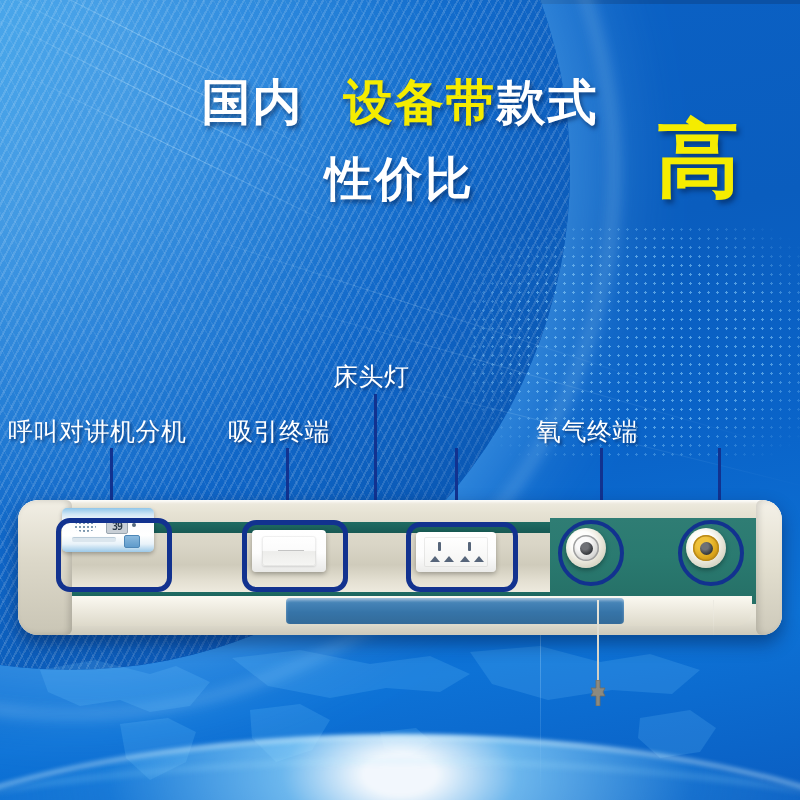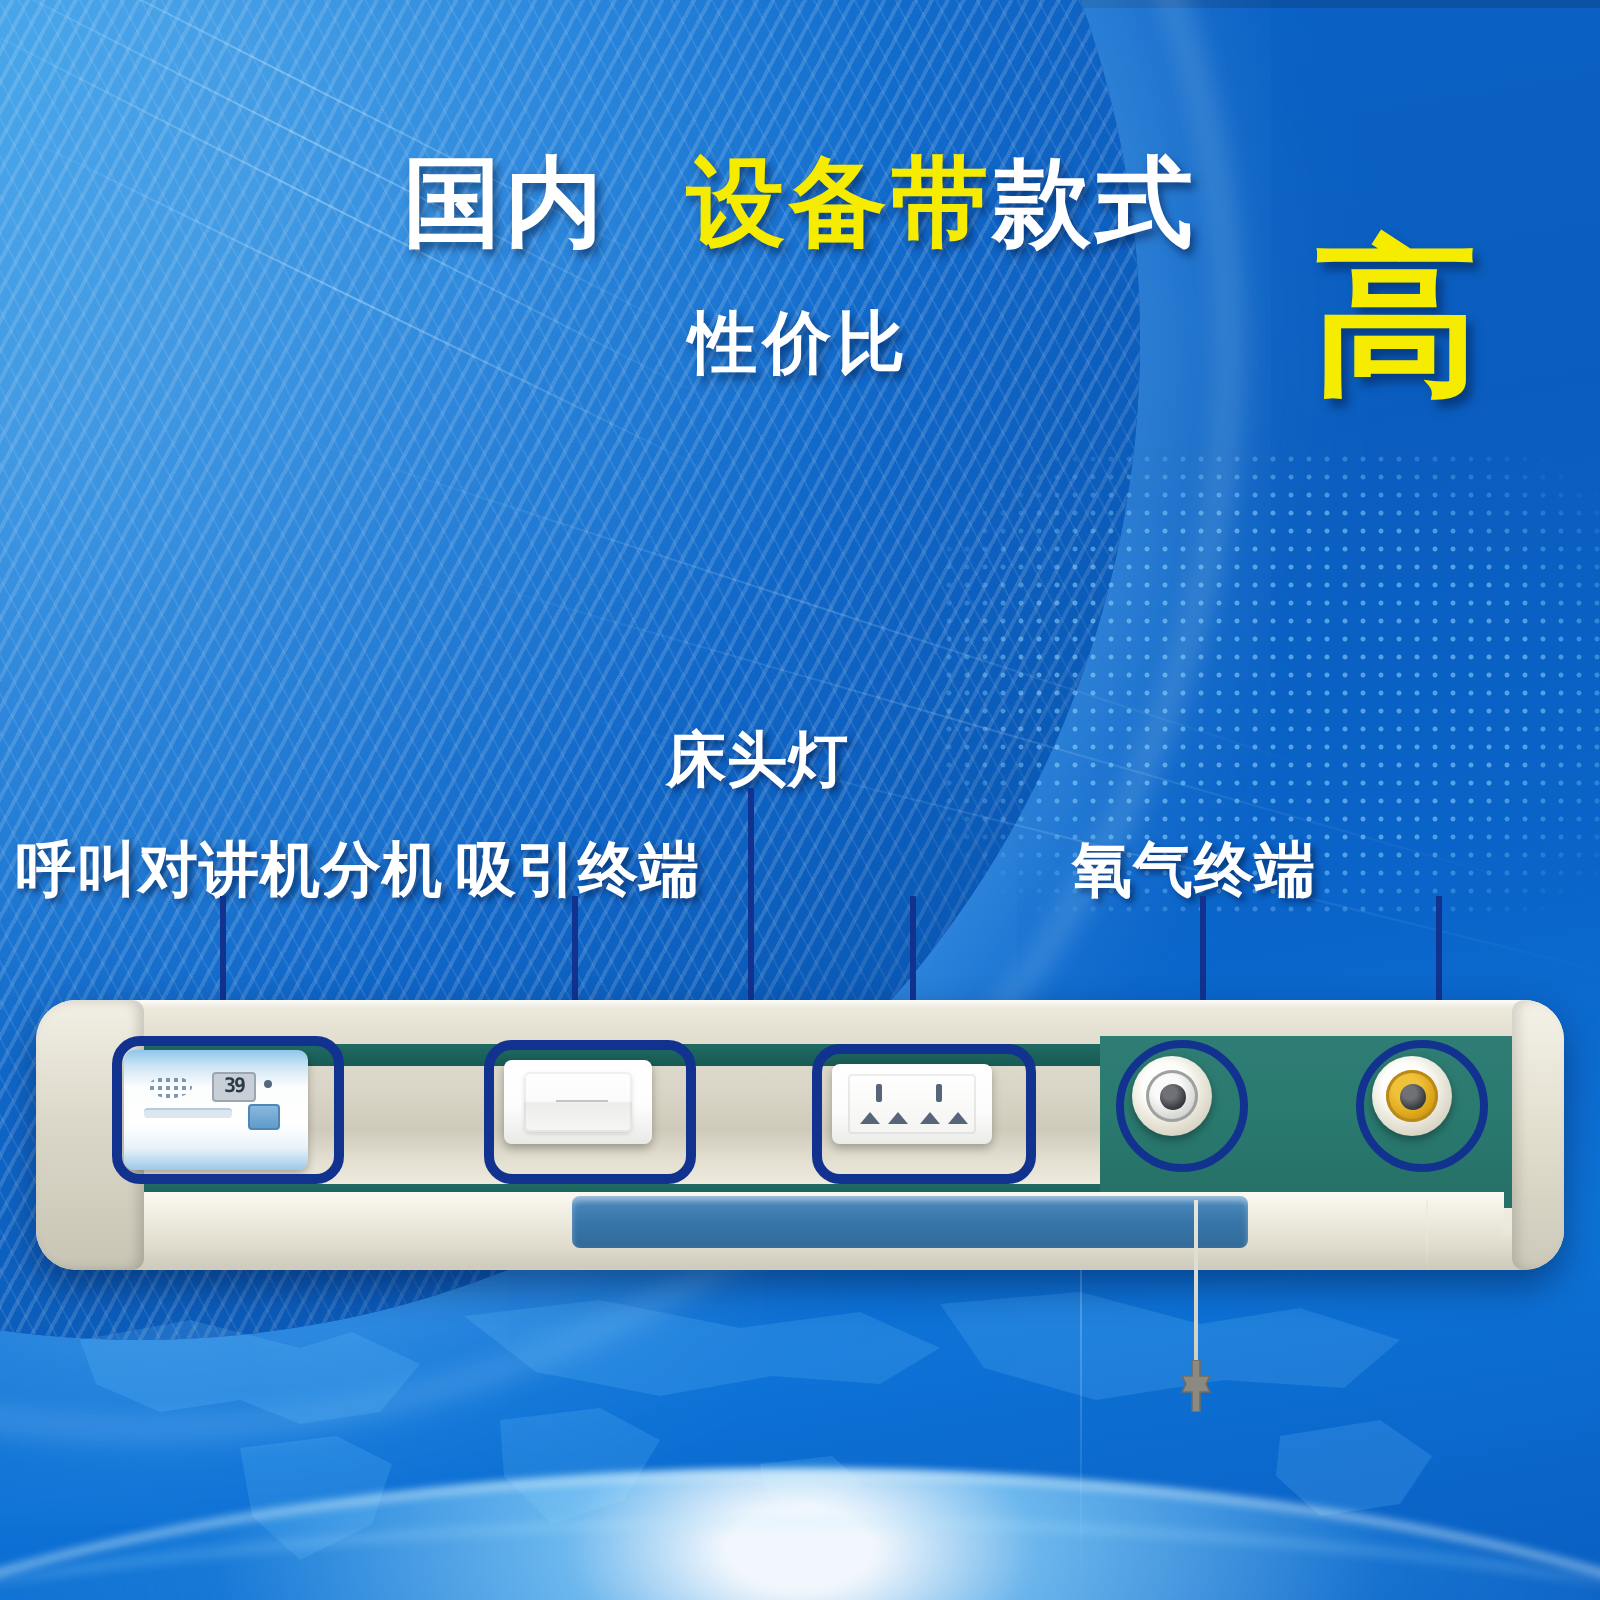--- a/index.html
+++ b/index.html
@@ -76,35 +76,35 @@
   
   .headline{position:absolute;left:0;top:78px;width:800px;text-align:center;}
   .hl-line1{
     font-size:49px;font-weight:bold;letter-spacing:2px;line-height:1;
     white-space:nowrap;
     text-shadow:2px 3px 4px rgba(0,25,70,.55);
   }
   .hl-line2-wrap{position:relative;height:92px;margin-top:14px;}
   .hl-line2{
     position:absolute;left:0;right:0;top:14px;
-    font-size:34px;font-weight:bold;letter-spacing:3px;line-height:1;
+    font-size:47px;font-weight:bold;letter-spacing:3px;line-height:1;
     text-shadow:2px 3px 4px rgba(0,25,70,.55);
   }
   .hl-big{
     position:absolute;right:60px;top:-24px;
     font-size:84px;font-weight:bold;line-height:1;
     color:#f5ec00;
     text-shadow:3px 4px 5px rgba(0,25,70,.5);
   }
   .w{color:#ffffff;}
   .y{color:#f5ec00;margin-left:40px;}
 
   
   .callout-label{
-    position:absolute;color:#ffffff;font-weight:bold;font-size:30px;
+    position:absolute;color:#ffffff;font-weight:normal;font-size:25px;
     white-space:nowrap;letter-spacing:.5px;
     text-shadow:2px 2px 3px rgba(0,20,60,.55);
   }
   .leader{position:absolute;width:3px;background:#12328f;}
 
   .ring{position:absolute;border:4px solid #12328f;border-radius:50%;}
   .rrect{position:absolute;border:5px solid #12328f;border-radius:14px;}
 
   
   .panel{
@@ -139,21 +139,21 @@
   }
   .guard{
     position:absolute;left:268px;width:338px;top:98px;height:26px;border-radius:4px;
     background:linear-gradient(180deg,#6f9fcb 0%,#3d7fb5 18%,#2d6ea6 55%,#2a6597 100%);
     opacity:.95;
     box-shadow:inset 0 2px 3px rgba(255,255,255,.35);
   }
 
   
   .intercom{
-    position:absolute;left:62px;top:525px;width:92px;height:60px;border-radius:5px;
+    position:absolute;left:62px;top:508px;width:92px;height:44px;border-radius:5px;
     background:linear-gradient(180deg,#8fc6ea 0%,#cfe6f5 14%,#fbfcfd 30%,#ffffff 62%,#e8f2f9 82%,#9cc9e8 100%);
     box-shadow:0 2px 4px rgba(0,0,0,.28);
   }
   .ic-fan{position:absolute;left:12px;top:13px;width:22px;height:11px;
     background-image:radial-gradient(circle,#5d7f9c 40%,rgba(0,0,0,0) 45%);background-size:4px 4px;opacity:.8;border-radius:50%;}
   .ic-display{position:absolute;left:44px;top:11px;width:20px;height:13px;border-radius:2px;
     background:#c8cfd6;border:1px solid #9aa6b0;color:#2a3a49;font-size:10px;font-weight:bold;
     display:flex;align-items:center;justify-content:center;font-family:"DejaVu Sans Mono",monospace;letter-spacing:-1px;}
   .ic-led{position:absolute;left:70px;top:15px;width:4px;height:4px;border-radius:50%;background:#54687c;}
   .ic-slot{position:absolute;left:10px;top:29px;width:44px;height:4px;border-radius:2px;background:#dbe6ee;border-top:1px solid #b9cbd9;}

